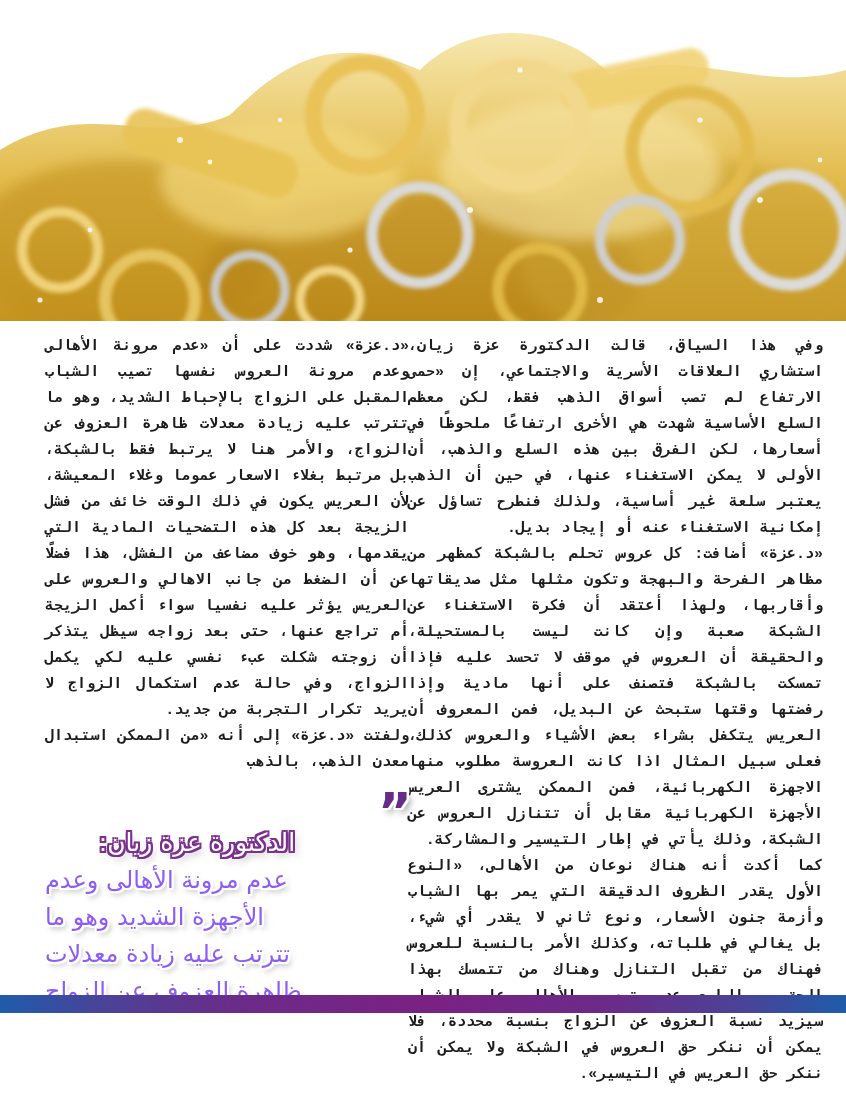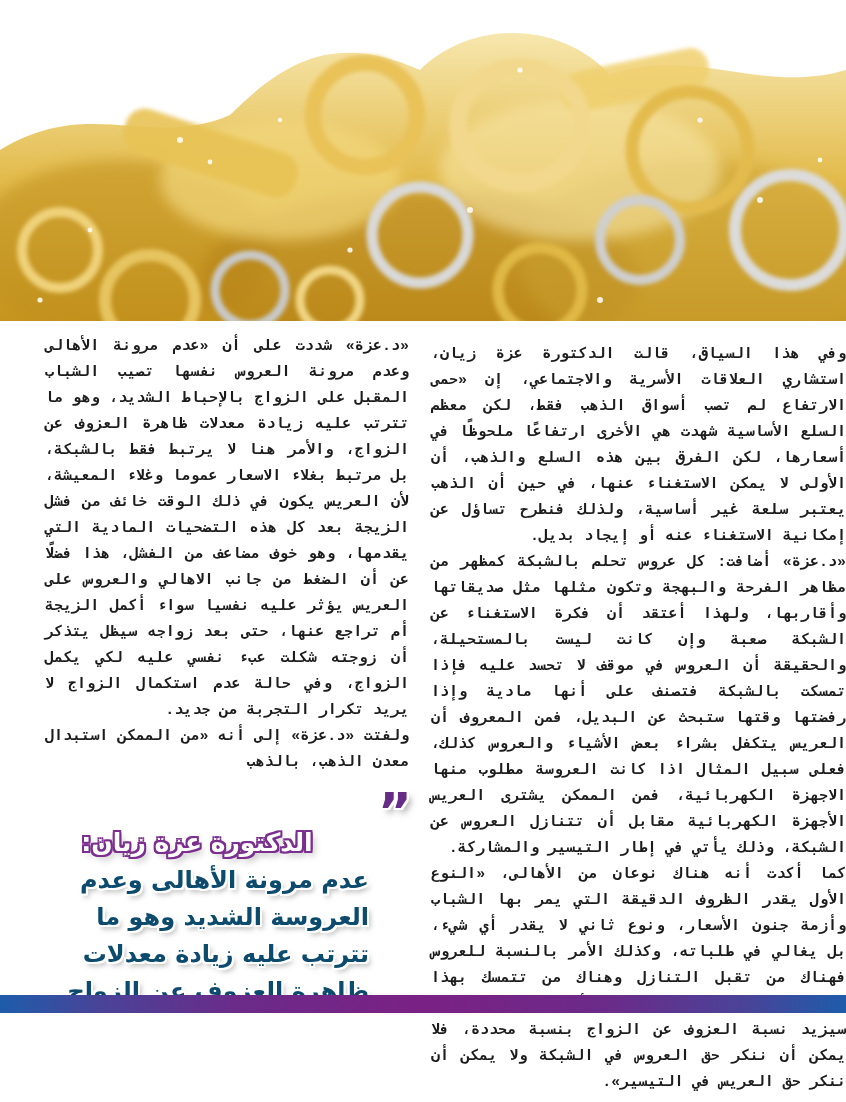--- a/index.html
+++ b/index.html
@@ -17,21 +17,21 @@
   .col{
     position:absolute;top:334px;
     direction:rtl;
     color:#1c1c1c;
     font-size:15px;
     line-height:26px;
     font-weight:bold;
     text-align:justify;
   }
   .col p{margin:0;padding:0;font-family:Liberation Mono, monospace;}
-  .col-right{right:0;width:415px;margin-top:8px;}
+  .col-right{right:23px;width:415px;}
   .col-left{left:45px;width:364px;}
 
   .pullquote{
     position:relative;
     margin-top:10px;
     direction:rtl;
   }
   .q-mark{
     font-weight:bold;
     font-size:52px;
@@ -44,35 +44,35 @@
   }
   .q-close{
     text-align:right;
     height:44px;line-height:52px;
     padding-left:0;
   }
   .q-head{
     text-align:center;
     padding-right:60px;
     font-size:25px;
-    font-weight:bold;
+    font-weight:normal;
     color:#ffffff;
     margin:0 0 6px 0;
     text-shadow:
       -2px -2px 0 #7b2f8e, 2px -2px 0 #7b2f8e, -2px 2px 0 #7b2f8e, 2px 2px 0 #7b2f8e,
       0 -2px 0 #7b2f8e, 0 2px 0 #7b2f8e, -2px 0 0 #7b2f8e, 2px 0 0 #7b2f8e,
       4px 5px 6px rgba(120,120,120,.45);
   }
   .q-line{
-    text-align:right;
+    text-align:left;
     padding-right:40px;
     font-size:24px;
     line-height:37px;
-    font-weight:bold;
-    color:#0c4a6e;
+    font-weight:normal;
+    color:#8b5cf6;
     text-shadow:
       -2px -2px 0 #fff, 2px -2px 0 #fff, -2px 2px 0 #fff, 2px 2px 0 #fff,
       0 -2px 0 #fff, 0 2px 0 #fff, -2px 0 0 #fff, 2px 0 0 #fff,
       3px 4px 5px rgba(110,110,110,.5);
   }
   .bottom-bar{
     position:absolute;
     top:995px;left:0;
     width:846px;height:18px;
     background:linear-gradient(90deg,
@@ -148,21 +148,21 @@
   </div>
 
   <div class="col col-left" dir="rtl">
     <p>«د.عزة» شددت على أن «عدم مرونة الأهالى وعدم مرونة العروس نفسها تصيب الشباب المقبل على الزواج بالإحباط الشديد، وهو ما تترتب عليه زيادة معدلات ظاهرة العزوف عن الزواج، والأمر هنا لا يرتبط فقط بالشبكة، بل مرتبط بغلاء الاسعار عموما وغلاء المعيشة، لأن العريس يكون في ذلك الوقت خائف من فشل الزيجة بعد كل هذه التضحيات المادية التي يقدمها، وهو خوف مضاعف من الفشل، هذا فضلًا عن أن الضغط من جانب الاهالي والعروس على العريس يؤثر عليه نفسيا سواء أكمل الزيجة أم تراجع عنها، حتى بعد زواجه سيظل يتذكر أن زوجته شكلت عبء نفسي عليه لكي يكمل الزواج، وفي حالة عدم استكمال الزواج لا يريد تكرار التجربة من جديد.</p>
     <p>ولفتت «د.عزة» إلى أنه «من الممكن استبدال معدن الذهب، بالذهب</p>
 
     <div class="pullquote">
       <div class="q-mark q-close">”</div>
       <div class="q-head">الدكتورة عزة زيان:</div>
       <div class="q-line">عدم مرونة الأهالى وعدم</div>
-      <div class="q-line">العروسة الشديد وهو ما</div>
+      <div class="q-line">الأجهزة الشديد وهو ما</div>
       <div class="q-line">تترتب عليه زيادة معدلات</div>
       <div class="q-line">ظاهرة العزوف عن الزواج</div>
 
     </div>
   </div>
 
   <div class="bottom-bar"></div>
 
 </div>
 

